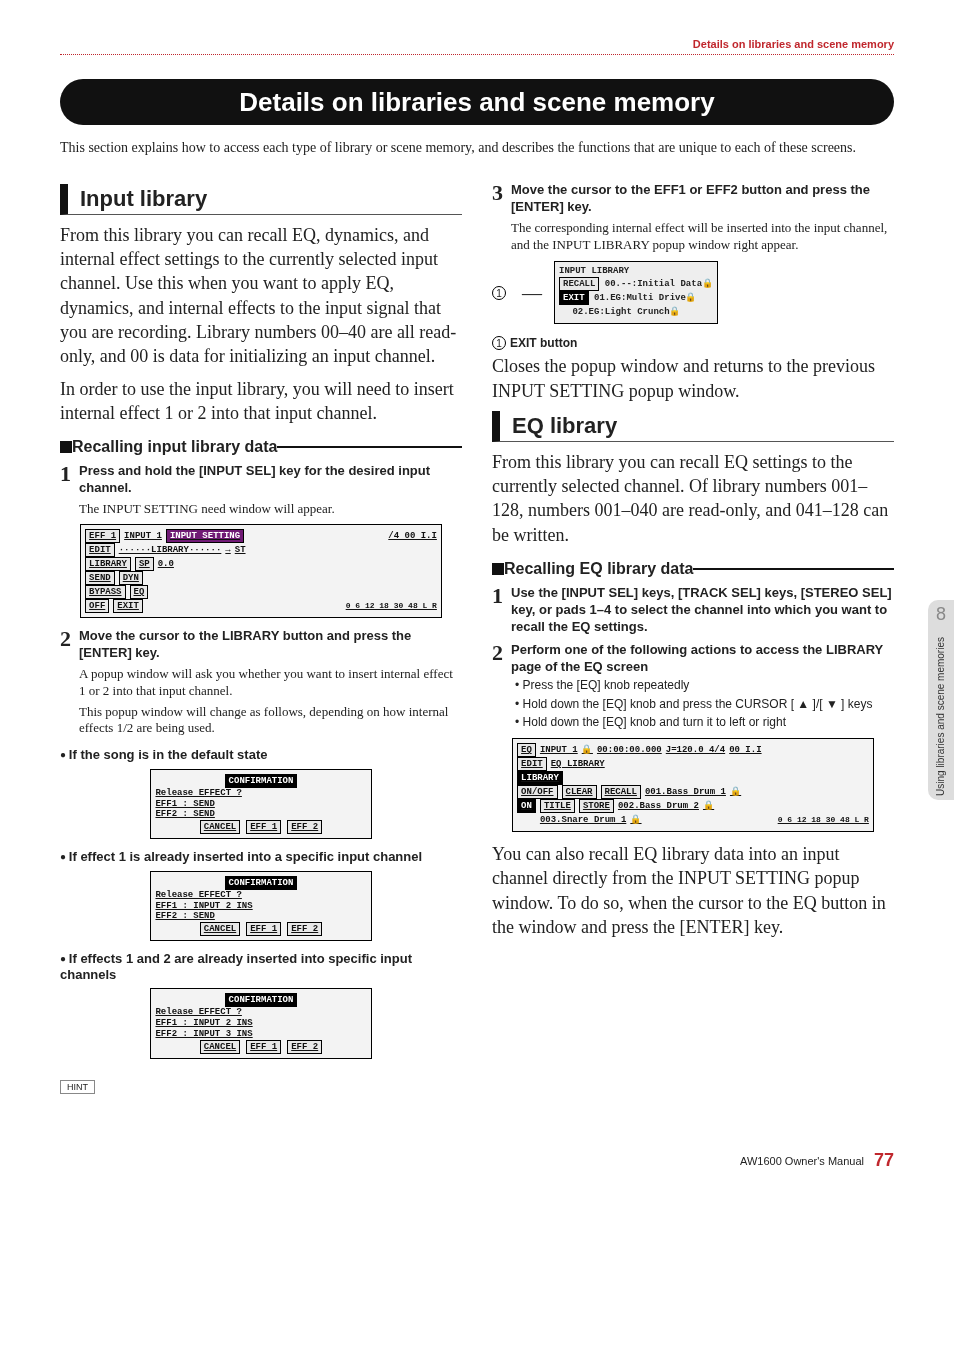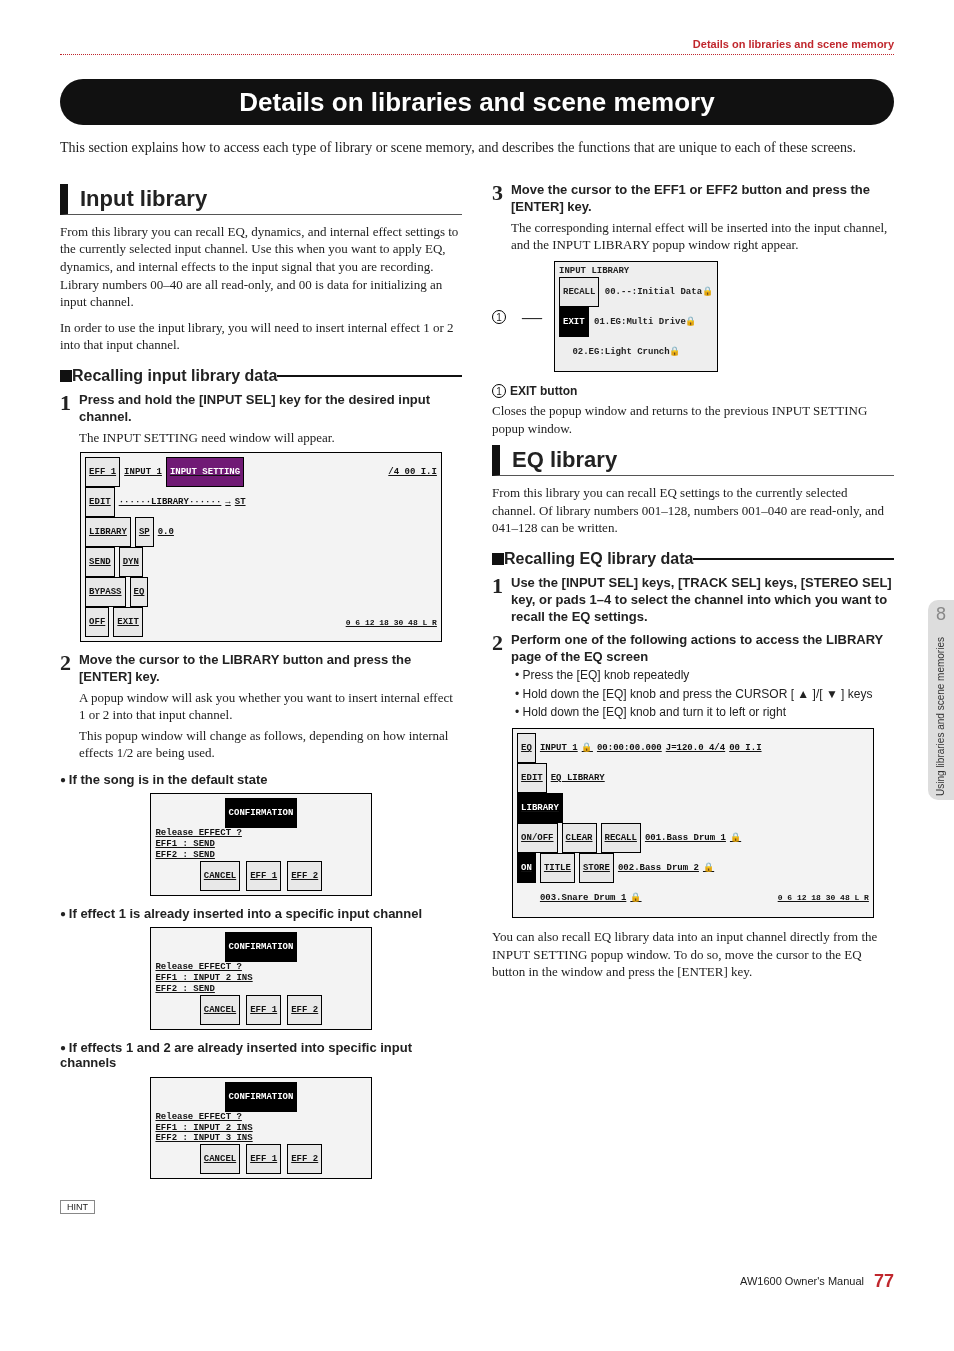--- a/index.html
+++ b/index.html
@@ -49,21 +49,21 @@
     gap:30px;
   }
   .col{flex:1;}
   .h2-block{
     border-left:8px solid #111;
     padding:4px 0 4px 12px;
     border-bottom:1px solid #555;
     font:700 22px/1 Arial,Helvetica,sans-serif;
     margin:8px 0 8px 0;
   }
-  .bodytext{font-size:13px;margin:0 0 8px 0;}
+  .bodytext{font-size:18px;margin:0 0 8px 0;}
   .h3-line{
     display:flex;
     align-items:center;
     gap:0;
     font:700 16px/1 Arial,Helvetica,sans-serif;
     margin:14px 0 8px 0;
   }
   .h3-line .sq{width:12px;height:12px;background:#111;display:inline-block;}
   .h3-line .rule{flex:1;border-top:2px solid #111;}
   .step{
@@ -106,21 +106,21 @@
     color:#111;
     padding:4px;
     width:90%;
     text-decoration:underline;
   }
   .screenshot .row{display:flex;gap:4px;align-items:center;}
   .btn{
     display:inline-block;
     border:1px solid #000;
     background:#e8e8e8;
-    padding:8px 3px;
+    padding:0 3px;
     font:700 9px/12px "Courier New",monospace;
   }
   .hint-box{
     margin-top:18px;
   }
   .hint-label{
     display:inline-block;
     border:1px solid #888;
     padding:1px 6px;
     font:400 9px Arial,Helvetica,sans-serif;
@@ -400,21 +400,21 @@
             <span>🔒</span>
         </div>
         <div class="row">
           <span style="visibility:hidden" class="btn">XX</span>
           <span>003.Snare Drum 1</span>
             <span>🔒</span>
           <span style="margin-left:auto;font-size:8px">0 6 12 18 30 48  L R</span>
         </div>
       </div>
 
-      <p class="bodytext">You can also recall EQ library data into an input channel directly from the INPUT SETTING popup window. To do so, move the cursor to the EQ button in the window and press the [ENTER] key.</p>
+      <p class="bodytext">You can also recall EQ library data into an input channel directly from the INPUT SETTING popup window. To do so, when the cursor to the EQ button in the window and press the [ENTER] key.</p>
     </div>
   </div>
 
   <div class="side-tab">
     <div class="chnum">8</div>
     <div class="vtext">Using libraries and scene memories</div>
   </div>
 
   <div class="footer">
     <span>AW1600  Owner's Manual</span>

